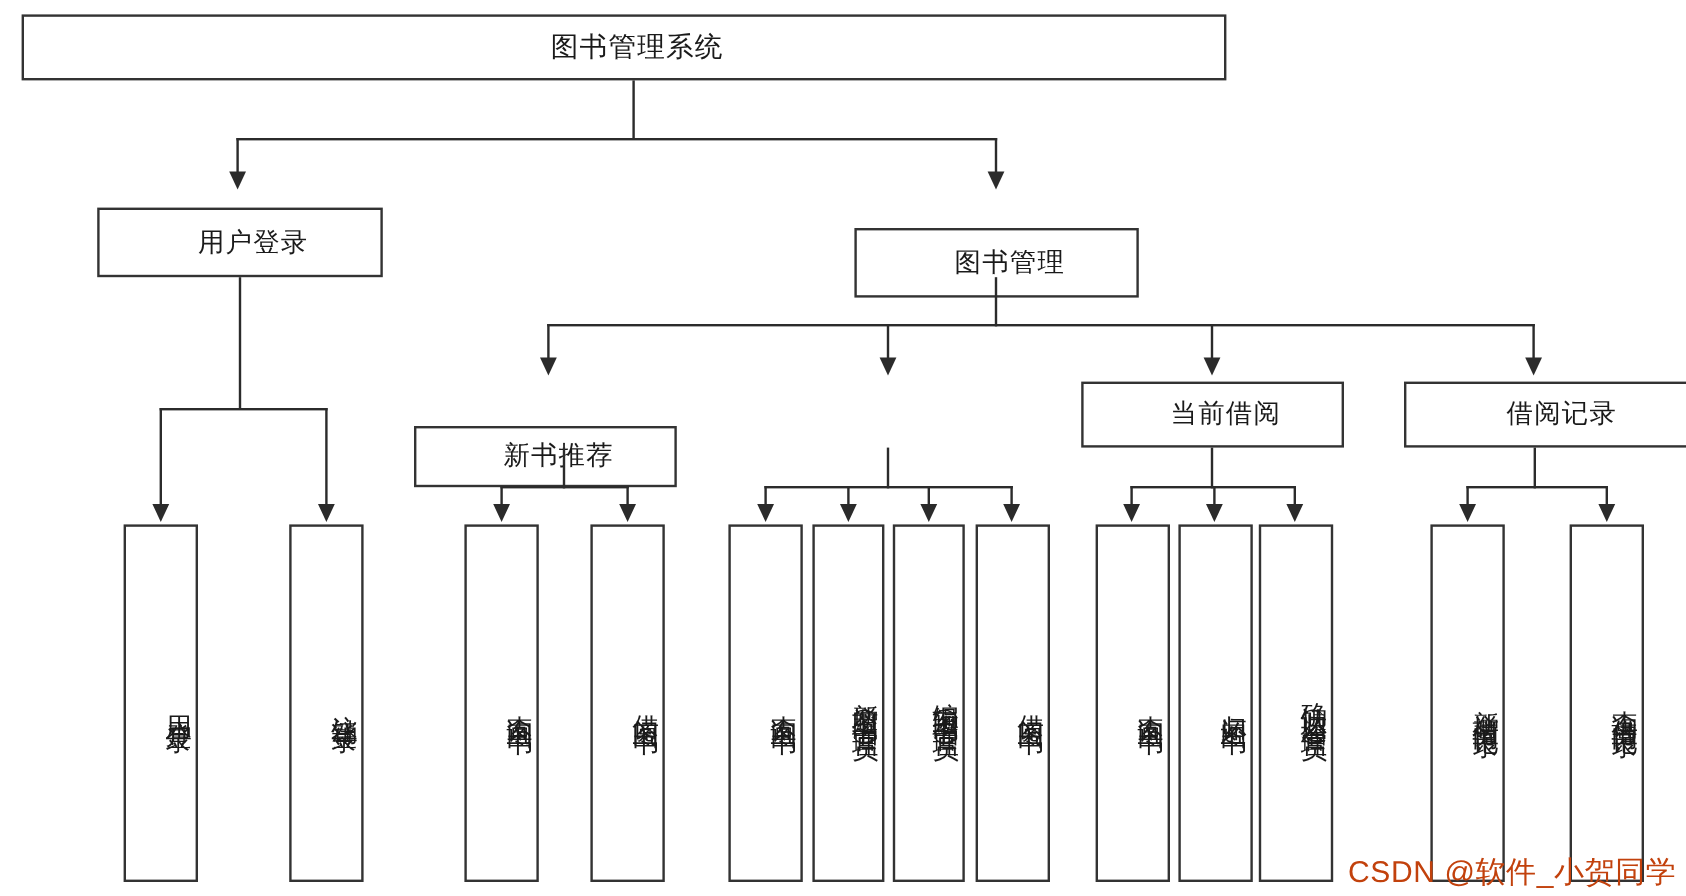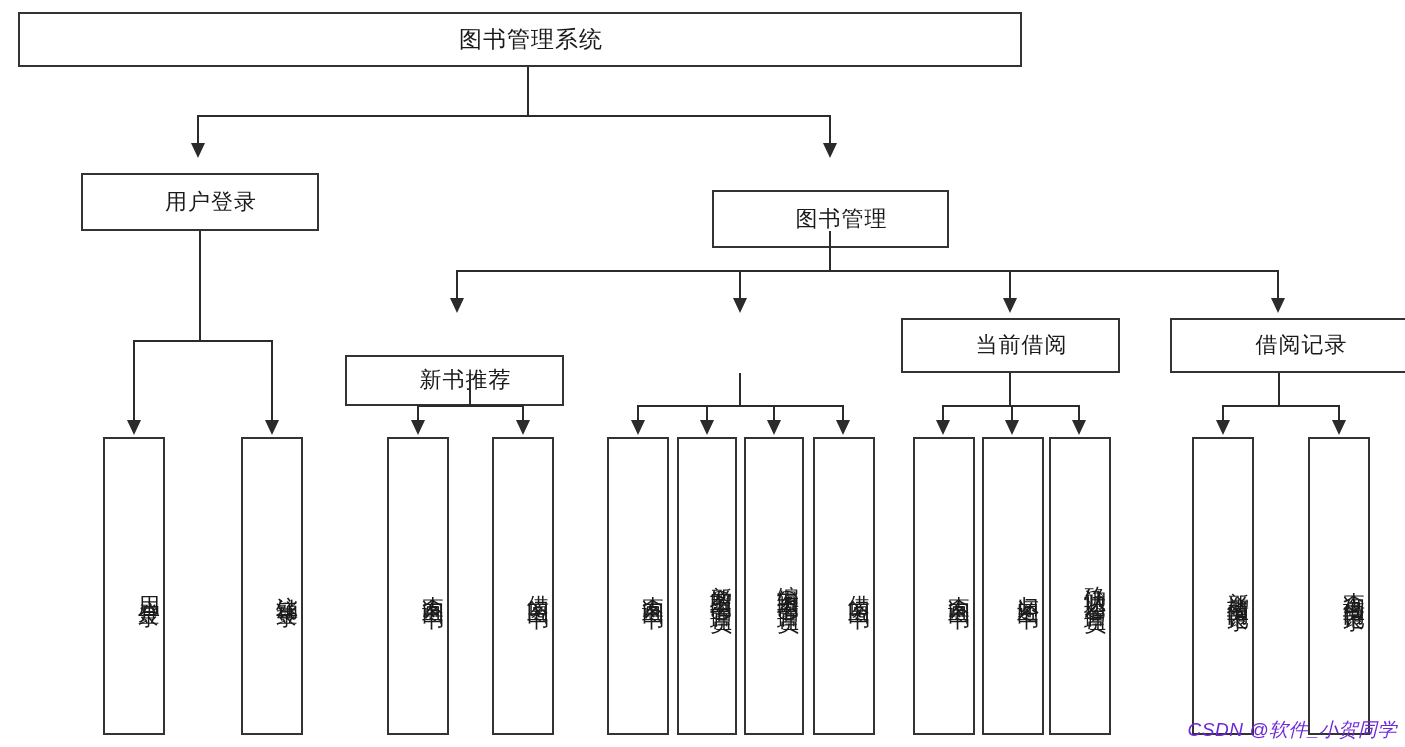--- a/index.html
+++ b/index.html
@@ -63,25 +63,24 @@
     border-left:7px solid transparent;
     border-right:7px solid transparent;
     border-top:15px solid #2b2b2b;
   }
 
   
   #watermark{
     position:absolute;
     right:8px;
     bottom:4px;
-    font-size:19px;
-    color:#6d28d9;
+    font-size:25px;
+    color:#c2410c;
     white-space:nowrap;
     letter-spacing:0.5px;
-    font-style:italic;
   }
 </style>
 </head>
 <body>
 
 <div id="canvas">
 
   <div class="node horiz" id="root-node" style="left:18px;top:12px;width:1004px;height:55px;">
     <span>图书管理系统</span>
   </div>

